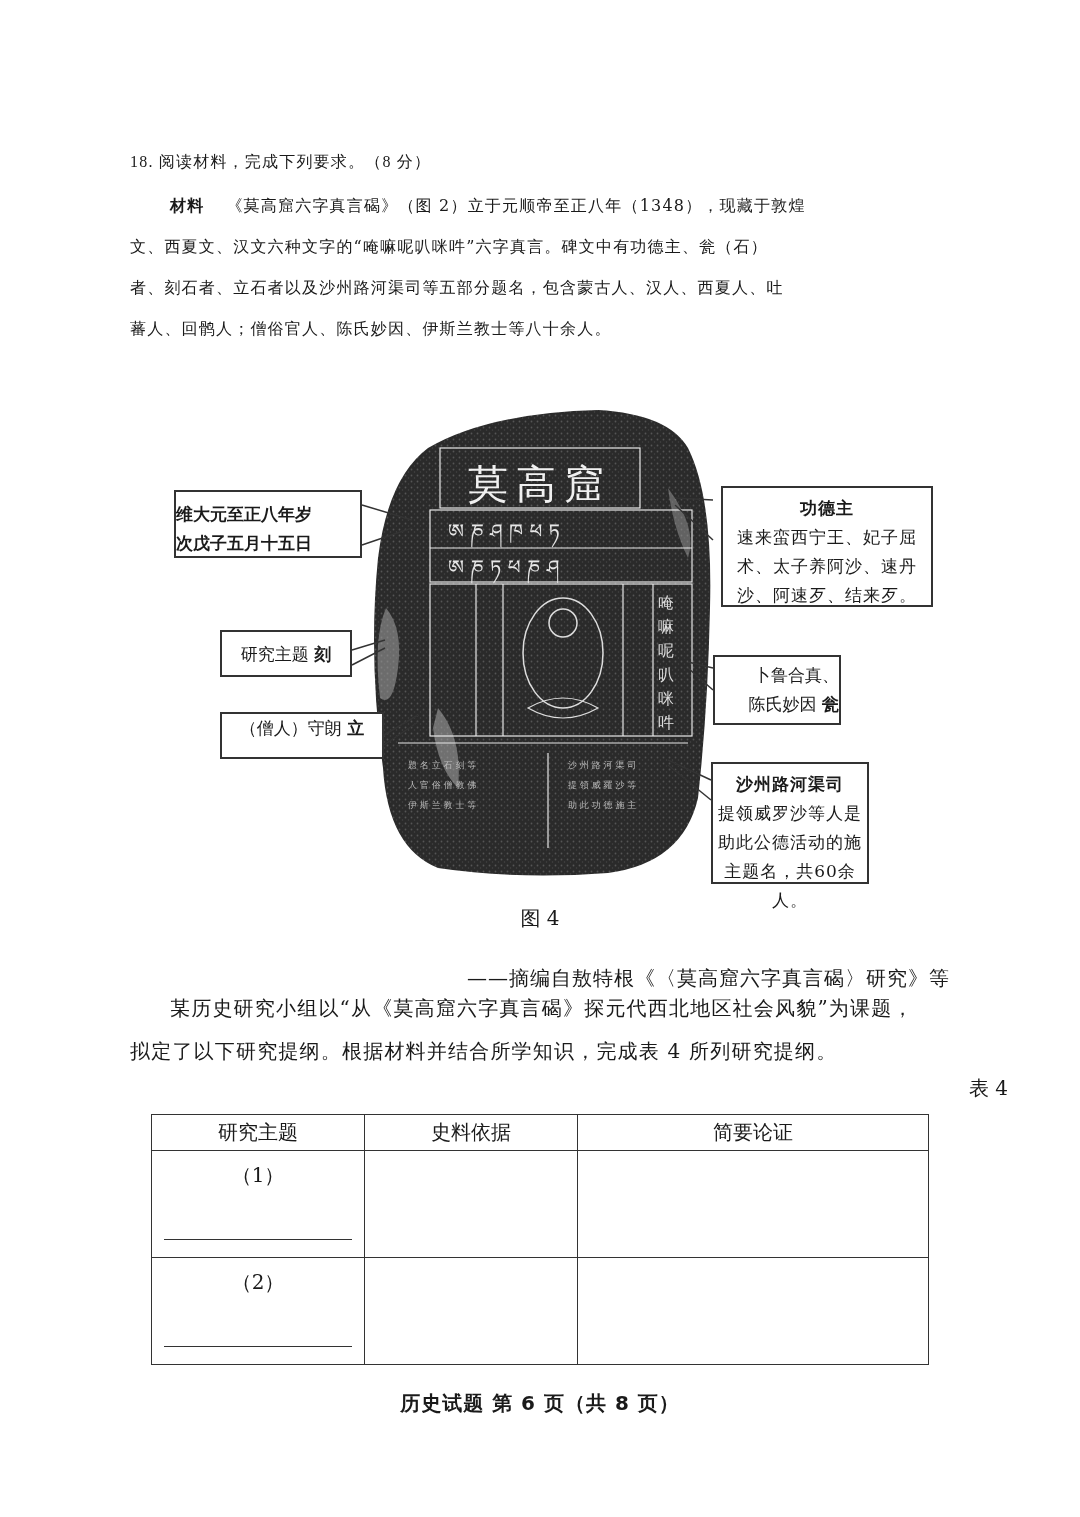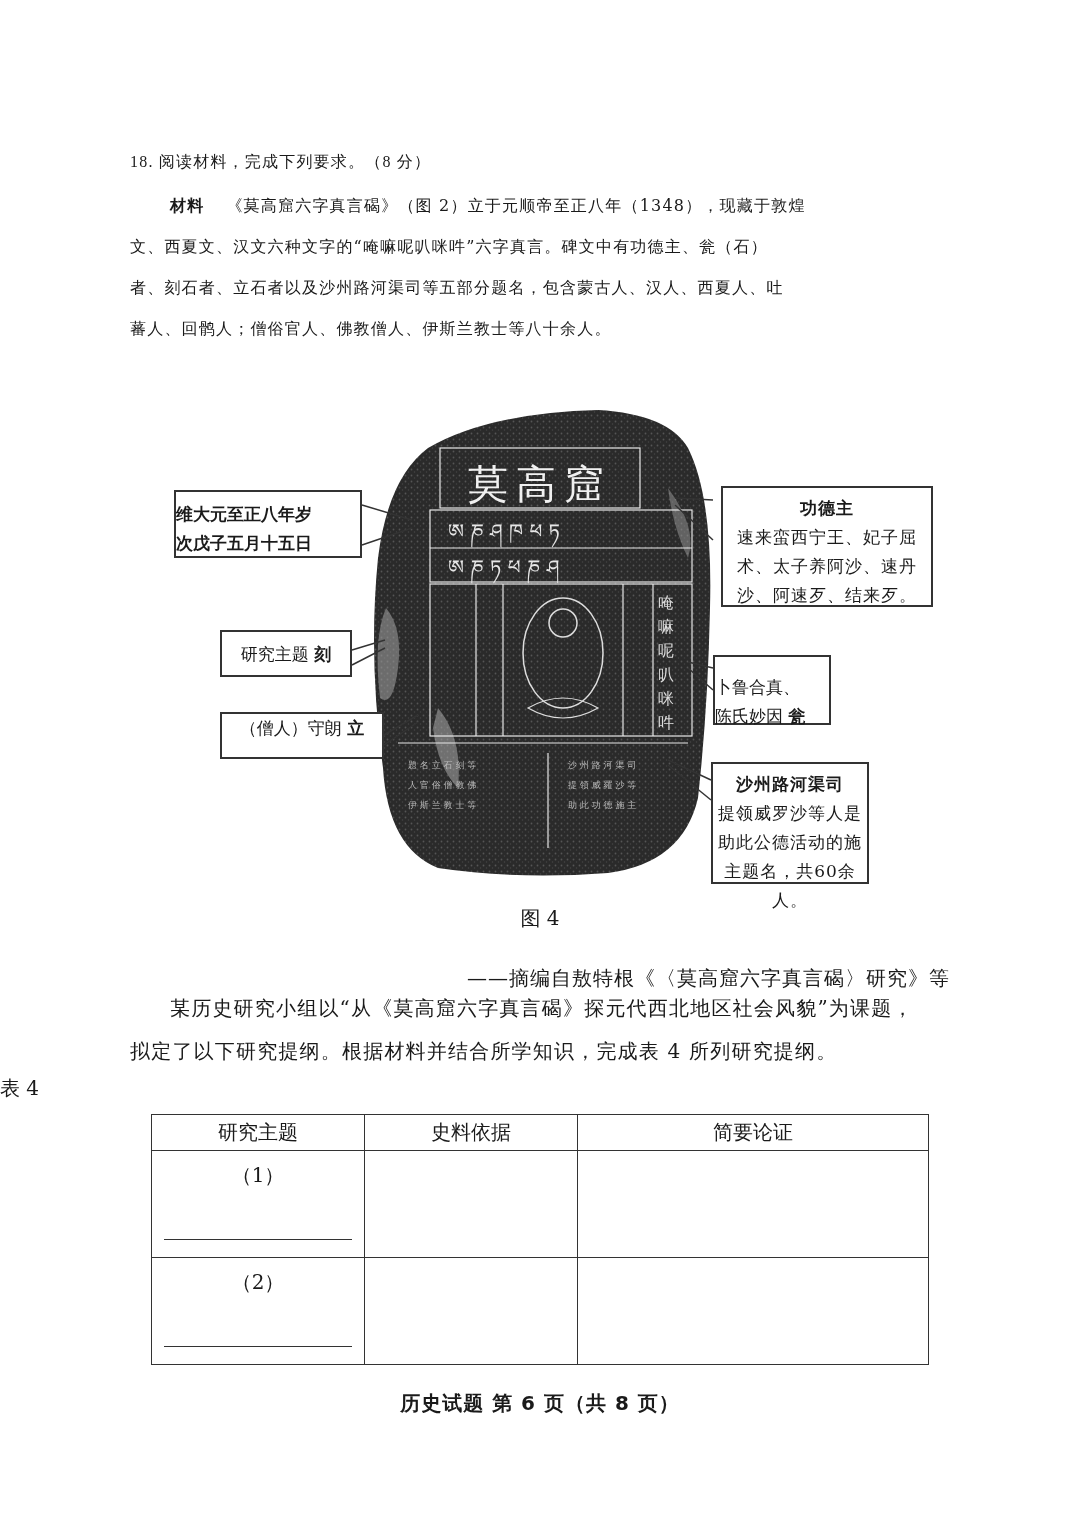--- a/index.html
+++ b/index.html
@@ -14,27 +14,27 @@
   
   .stele { position:absolute; left:368px; top:408px; width:348px; height:470px; }
   .stele svg { position:absolute; left:0; top:0; }
 
   .callout { position:absolute; border:2px solid #333; background:#fff; font-size:17px; line-height:29px; box-sizing:border-box; }
   .callout .bold { font-family:"DejaVu Sans","Liberation Sans",sans-serif; font-weight:bold; }
   .c-date { left:174px; top:490px; width:188px; height:68px; text-align:left; padding-top:8px; font-family:"DejaVu Sans","Liberation Sans",sans-serif; font-weight:bold; }
   .c-carve { left:220px; top:630px; width:132px; height:47px; text-align:center; padding-top:8px; }
   .c-erect { left:220px; top:712px; width:164px; height:47px; text-align:center; }
   .c-donor { left:713px; top:486px; width:212px; height:121px; text-align:center; padding-top:6px; letter-spacing:1px;margin-left:8px; }
-  .c-chisel { left:713px; top:655px; width:118px; height:70px; text-align:left; padding-top:16px; }
+  .c-chisel { left:713px; top:655px; width:128px; height:70px; text-align:right; padding-top:4px; }
   .c-canal { left:711px; top:762px; width:158px; height:122px; text-align:center; padding-top:6px; letter-spacing:1px; }
 
   .fig-cap { position:absolute; top:905px; left:0; width:1080px; text-align:center; font-size:20px; }
   .source { position:absolute; top:965px; right:130px; font-size:20px; letter-spacing:1px; }
   .task { position:absolute; top:987px; left:130px; width:820px; font-size:20px; line-height:43px; letter-spacing:1.2px; }
-  .tbl-cap { position:absolute; top:1075px; left:0; width:1008px; text-align:left; font-size:20px; }
+  .tbl-cap { position:absolute; top:1075px; left:0; width:1008px; text-align:right; font-size:20px; }
 
   table.outline { position:absolute; left:151px; top:1114px; width:778px; border-collapse:collapse; font-size:20px; }
   table.outline td, table.outline th { border:1.5px solid #333; font-weight:normal; }
   table.outline th { height:33px; text-align:center; }
   table.outline td { height:104px; vertical-align:top; }
   .c1 { width:210px; } .c2 { width:210px; }
   .topic-cell { position:relative; text-align:center; }
   .topic-num { display:block; margin-top:10px; }
   .topic-blank { position:absolute; left:12px; right:12px; bottom:17px; border-bottom:1.5px solid #333; }
 
@@ -45,21 +45,21 @@
 
 <div class="p q-title">
   <span>18.</span>
   <span>阅读材料，完成下列要求。（8 分）</span>
 </div>
 
 <div class="p mat">
   <span class="line"><span class="lbl">材料</span><span>《莫高窟六字真言碣》（图 2）立于元顺帝至正八年（1348），现藏于敦煌</span></span>
   <span class="line">文、西夏文、汉文六种文字的“唵嘛呢叭咪吽”六字真言。碑文中有功德主、瓮（石）</span>
   <span class="line">者、刻石者、立石者以及沙州路河渠司等五部分题名，包含蒙古人、汉人、西夏人、吐</span>
-  <span class="line">蕃人、回鹘人；僧俗官人、佛教僧人、伊斯兰教士等八十余人。</span>
+  <span class="line">蕃人、回鹘人；僧俗官人、陈氏妙因、伊斯兰教士等八十余人。</span>
 </div>
 
 <div class="stele">
   <svg width="348" height="470" viewBox="0 0 348 470">
     <defs>
       <pattern id="grain" width="6" height="6" patternUnits="userSpaceOnUse">
         <rect width="6" height="6" fill="#2a2a2a"></rect>
         <circle cx="1.5" cy="1.5" r="0.9" fill="#555"></circle>
         <circle cx="4.5" cy="4" r="0.7" fill="#444"></circle>
       </pattern>

